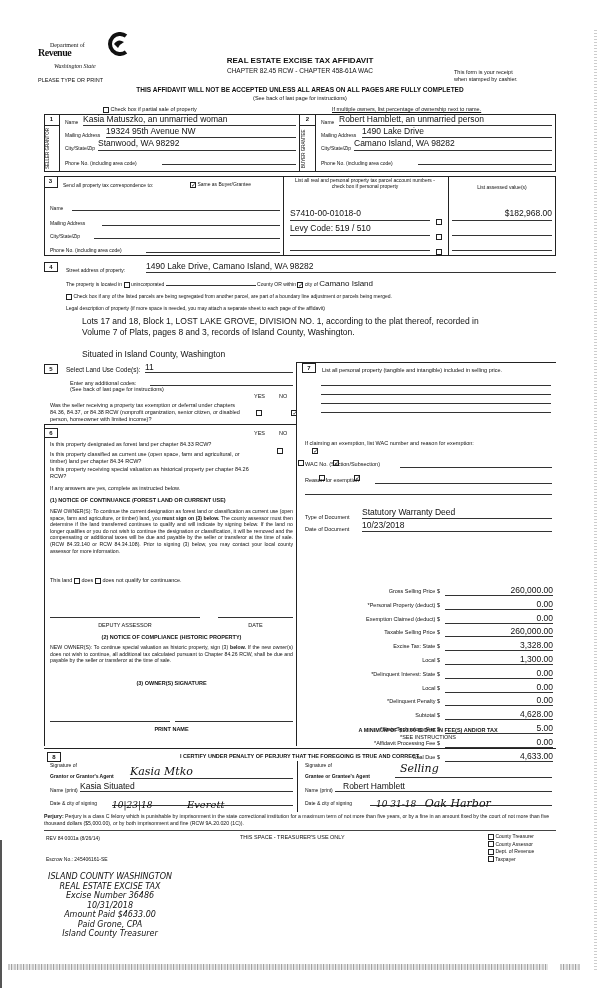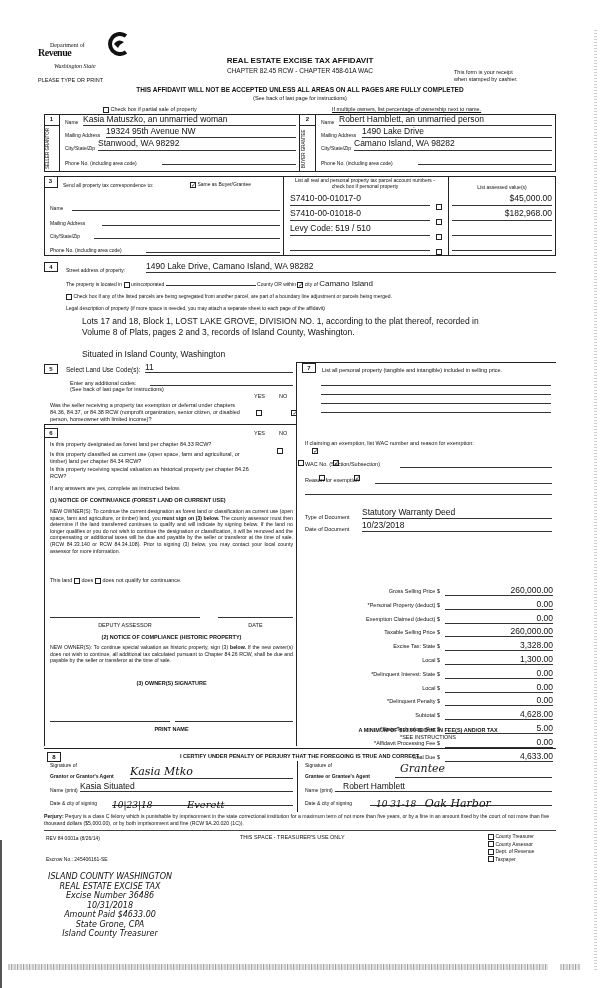--- a/index.html
+++ b/index.html
@@ -101,25 +101,20 @@
   <div class="abs tiny" style="left:6px;top:57px;">City/State/Zip</div>
   <div class="abs ul" style="left:50px;top:53px;width:186px;height:10px;"></div>
   <div class="abs tiny" style="left:6px;top:71px;">Phone No. (including area code)</div>
   <div class="abs ul" style="left:102px;top:67px;width:134px;height:10px;"></div>
 </div>
 <div class="abs center tiny" style="left:290px;top:177px;width:150px;">List all real and personal property tax parcel account numbers - check box if personal property</div>
 <div class="abs" style="left:448px;top:176px;width:1px;height:80px;background:#222;"></div>
 <div class="abs center tiny" style="left:450px;top:184px;width:104px;">List assessed value(s)</div>
 
 <div class="abs" style="left:288px;top:193px;width:266px;height:62px;">
-  <div class="abs" style="left:0;top:0;width:266px;height:15px;">
-    <div class="abs fill ul" style="left:2px;top:0;width:140px;height:13px;">S7410-00-01017-0</div>
-    <span class="abs cb" style="left:148px;top:4px;"></span>
-    <div class="abs fill ul right" style="left:164px;top:0;width:100px;height:13px;">$45,000.00</div>
-  </div>
   <div class="abs" style="left:0;top:15px;width:266px;height:15px;">
     <div class="abs fill ul" style="left:2px;top:0;width:140px;height:13px;">S7410-00-01018-0</div>
     <span class="abs cb" style="left:148px;top:4px;"></span>
     <div class="abs fill ul right" style="left:164px;top:0;width:100px;height:13px;">$182,968.00</div>
   </div>
   <div class="abs" style="left:0;top:30px;width:266px;height:15px;">
     <div class="abs fill ul" style="left:2px;top:0;width:140px;height:13px;">Levy Code:  519 / 510</div>
     <span class="abs cb" style="left:148px;top:4px;"></span>
     <div class="abs fill ul right" style="left:164px;top:0;width:100px;height:13px;"></div>
   </div>
@@ -144,21 +139,21 @@
   <span>city of</span>
   <span class="fill" style="font-size:8px;">Camano Island</span>
 </div>
 <div class="abs tiny" style="left:66px;top:293px;white-space:nowrap;">
   <span class="cb"></span>
   <span>Check box if any of the listed parcels are being segregated from another parcel, are part of a boundary line adjustment or parcels being merged.</span>
 </div>
 <div class="abs tiny" style="left:66px;top:305px;">Legal description of property (if more space is needed, you may attach a separate sheet to each page of the affidavit)</div>
 <div class="abs" style="left:82px;top:316px;width:470px;font-size:8.5px;line-height:11px;">
   <div>Lots 17 and 18, Block 1, LOST LAKE GROVE, DIVISION NO. 1, according to the plat thereof, recorded in</div>
-  <div>Volume 8 of Plats, pages 2 and 3, records of Island County, Washington.</div>
+  <div>Volume 7 of Plats, pages 8 and 3, records of Island County, Washington.</div>
   <div style="height:11px;"></div>
   <div>Situated in Island County, Washington</div>
 </div>
 
 
 <div class="abs" style="left:296px;top:362px;width:1px;height:384px;background:#222;"></div>
 
 
 <span class="abs num" style="left:44px;top:364px;">5</span>
 <div class="abs md" style="left:66px;top:366px;">Select Land Use Code(s):</div>
@@ -307,21 +302,21 @@
 <div class="abs tiny" style="left:50px;top:787px;">Name (print)</div>
 <div class="abs fill ul" style="left:80px;top:781px;width:213px;height:11px;">Kasia Situated</div>
 <div class="abs tiny" style="left:50px;top:800px;">Date &amp; city of signing</div>
 <div class="abs ul" style="left:112px;top:794px;width:181px;height:12px;">
   <span class="sig" style="font-size:9px;">10|23|18</span>
   <span class="sig" style="font-size:10px;margin-left:30px;">Everett</span>
 </div>
 
 <div class="abs tiny" style="left:305px;top:762px;">Signature of</div>
 <div class="abs tiny bold" style="left:305px;top:773px;">Grantee or Grantee's Agent</div>
-<div class="abs sig ul" style="left:395px;top:762px;width:157px;height:16px;padding-left:5px;">Grantee</div>
+<div class="abs sig ul" style="left:395px;top:762px;width:157px;height:16px;padding-left:5px;">Selling</div>
 <div class="abs tiny" style="left:305px;top:787px;">Name (print)</div>
 <div class="abs fill ul" style="left:335px;top:781px;width:217px;height:11px;padding-left:8px;">Robert Hamblett</div>
 <div class="abs tiny" style="left:305px;top:800px;">Date &amp; city of signing</div>
 <div class="abs ul" style="left:370px;top:793px;width:182px;height:13px;">
   <span class="sig" style="font-size:9px;margin-left:6px;">10 31-18</span>
   <span class="sig" style="font-size:11px;margin-left:4px;">Oak Harbor</span>
 </div>
 
 <div class="abs" style="left:44px;top:813px;width:512px;font-size:5.2px;line-height:6.5px;">
   <b>Perjury:</b>
@@ -339,21 +334,21 @@
   <div><span class="cb"></span> <span>Dept. of Revenue</span></div>
   <div><span class="cb"></span> <span>Taxpayer</span></div>
 </div>
 
 <div class="abs stamp" style="left:40px;top:872px;width:140px;">
   <div>ISLAND COUNTY WASHINGTON</div>
   <div>REAL ESTATE EXCISE TAX</div>
   <div>Excise Number 36486</div>
   <div>10/31/2018</div>
   <div>Amount Paid $4633.00</div>
-  <div>State Grone, CPA</div>
+  <div>Paid Grone, CPA</div>
   <div>Island County Treasurer</div>
 </div>
 
 
 <div class="abs scanbar" style="left:8px;top:964px;width:540px;height:6px;"></div>
 <div class="abs scanbar" style="left:560px;top:964px;width:20px;height:6px;"></div>
 <div class="abs rightedge" style="left:594px;top:30px;width:3px;height:940px;"></div>
 <div class="abs" style="left:0;top:840px;width:2px;height:148px;background:#555;"></div>
 
 

